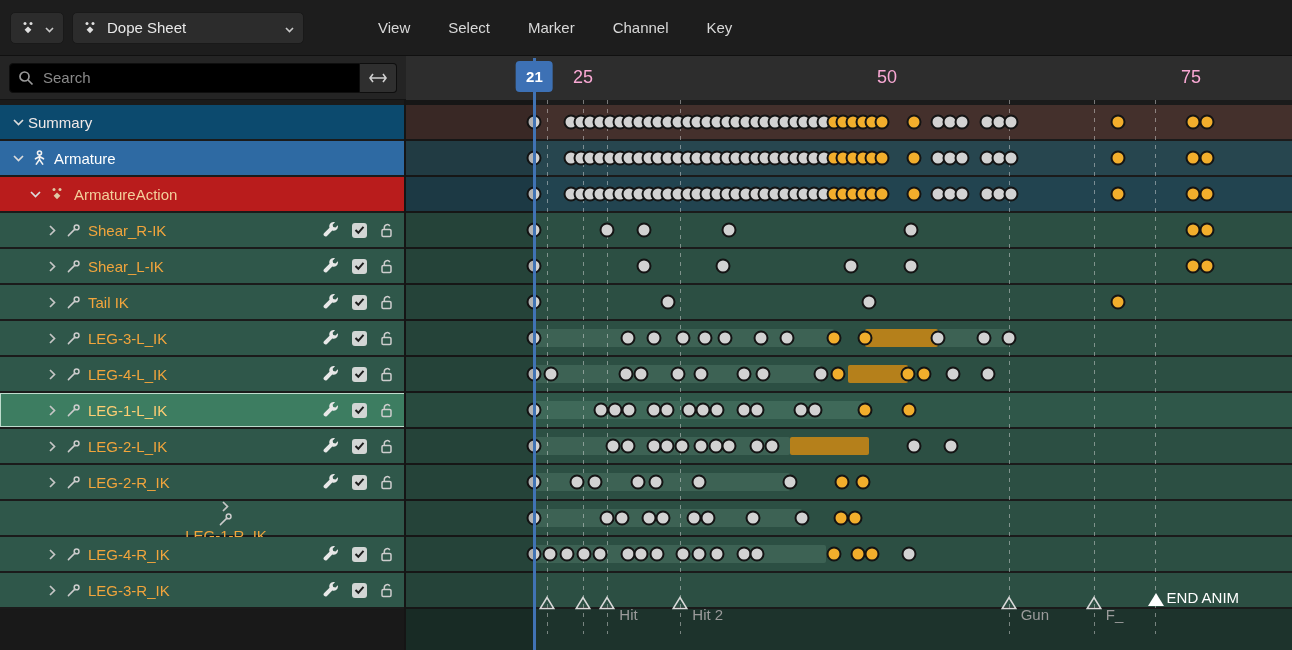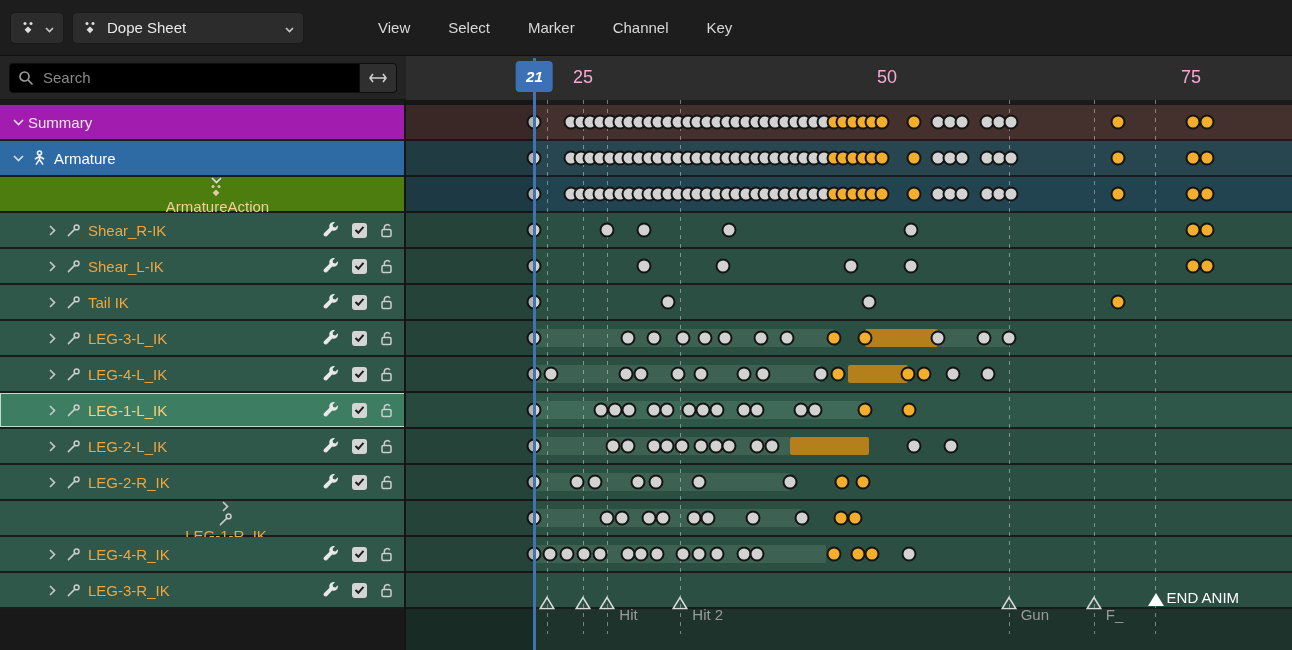--- a/index.html
+++ b/index.html
@@ -28,34 +28,34 @@
   .searchbox input{background:transparent;border:none;outline:none;color:#cfcfcf;
                    font-size:15px;width:100%;font-family:inherit;}
   .searchbox input::placeholder{color:#8a8a8a;}
   .filterbtn{width:37px;height:30px;background:#2f2f2f;border:1px solid #0e0e0e;border-left:none;
              border-radius:0 4px 4px 0;display:flex;align-items:center;justify-content:center;box-sizing:border-box;}
   .ruler{position:absolute;left:406px;top:0;right:0;height:100%;background:#2d2d2d;
          border-bottom:1px solid #141414;overflow:hidden;}
   .tick{position:absolute;top:11px;transform:translateX(-50%);font-size:18px;color:#f9a8d4;}
   .frame-badge{position:absolute;top:61px;transform:translateX(-50%);background:#3d71b5;
                border-radius:4px;color:#fff;font-size:15px;font-weight:bold;
-               padding:8px 10px;z-index:9;line-height:1;font-style:italic;}
+               padding:8px 10px;z-index:9;line-height:1;}
 
   
   .editor-body{position:absolute;top:100px;left:0;right:0;bottom:0;background:#1b1b1b;}
   .row{position:absolute;left:0;width:1292px;height:34px;}
   .panel-cell{position:absolute;left:0;top:0;width:406px;height:100%;display:flex;
               align-items:center;box-sizing:border-box;}
   .key-cell{position:absolute;left:406px;top:0;width:886px;height:100%;overflow:hidden;}
 
-  .k-summary .panel-cell{background:#a21caf;align-items:center;}
+  .k-summary .panel-cell{background:#0c4a6e;align-items:center;}
   .k-summary .key-cell{background:#44302c;}
   .k-object .panel-cell{background:#2e6aa3;}
   .k-object .key-cell{background:#27464f;}
-  .k-action .panel-cell{background:#4d7c0f;flex-direction:column;}
+  .k-action .panel-cell{background:#b91c1c;}
   .k-action .key-cell{background:#224450;}
   .k-bone .panel-cell{background:#2f574a;}
   .k-bone .key-cell{background:#2c4f43;}
   .k-bone.selected .panel-cell{background:#3d7d61;box-shadow:inset 0 0 0 1px rgba(222,245,232,.8);}
   .k-bone.selected .key-cell{background:#2f5749;}
 
   .chev{width:16px;display:flex;justify-content:center;align-items:center;flex:0 0 auto;}
   .ch-icon{display:flex;align-items:center;margin:0 5px 0 6px;flex:0 0 auto;}
   .ch-label{font-size:15px;white-space:nowrap;margin-left:2px;}
   .k-summary .ch-label{color:#f0e9e8;}

